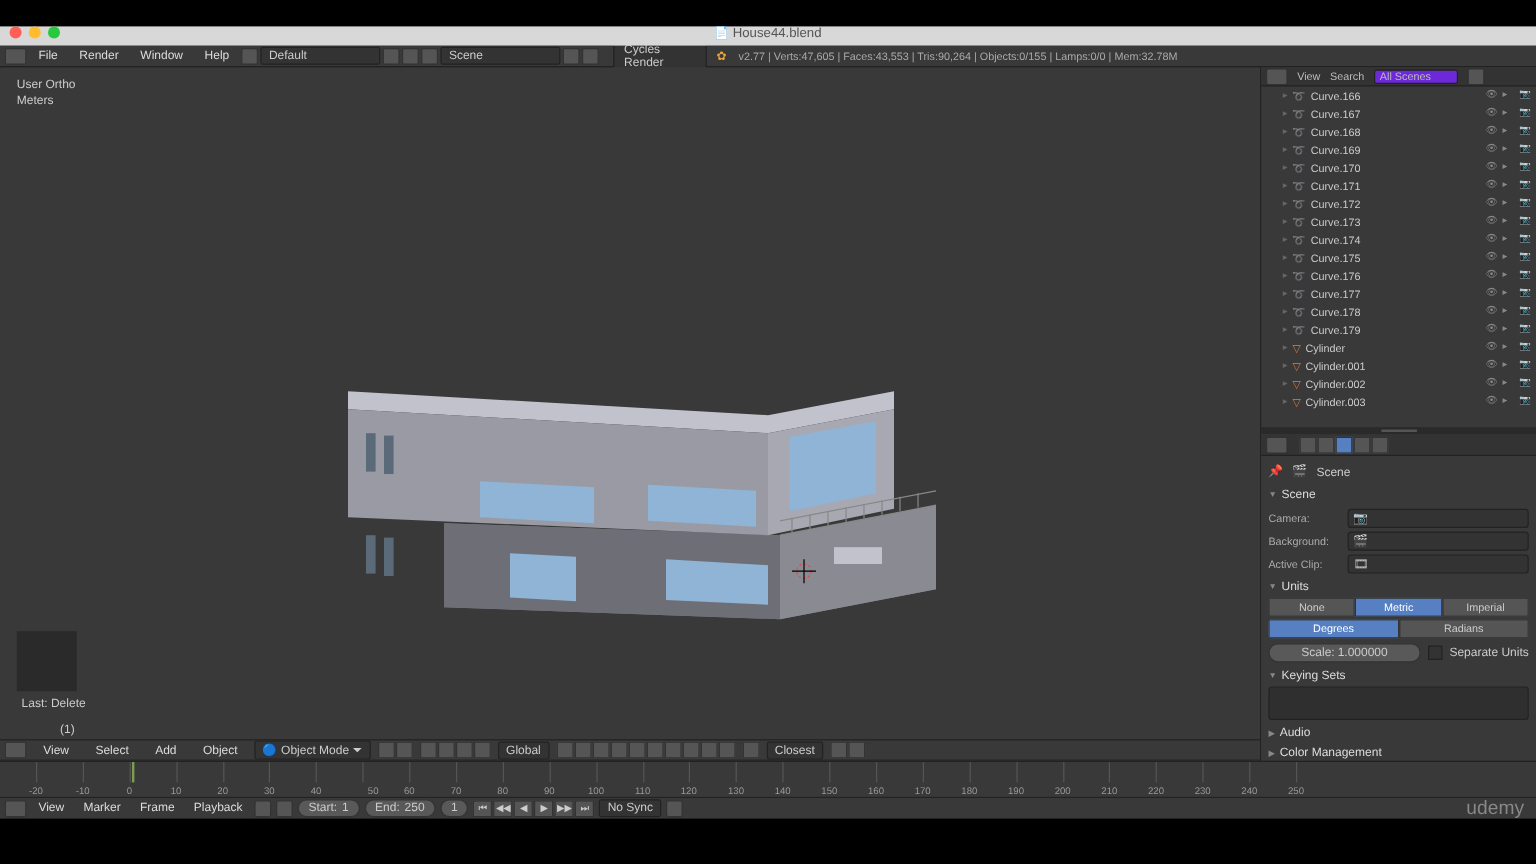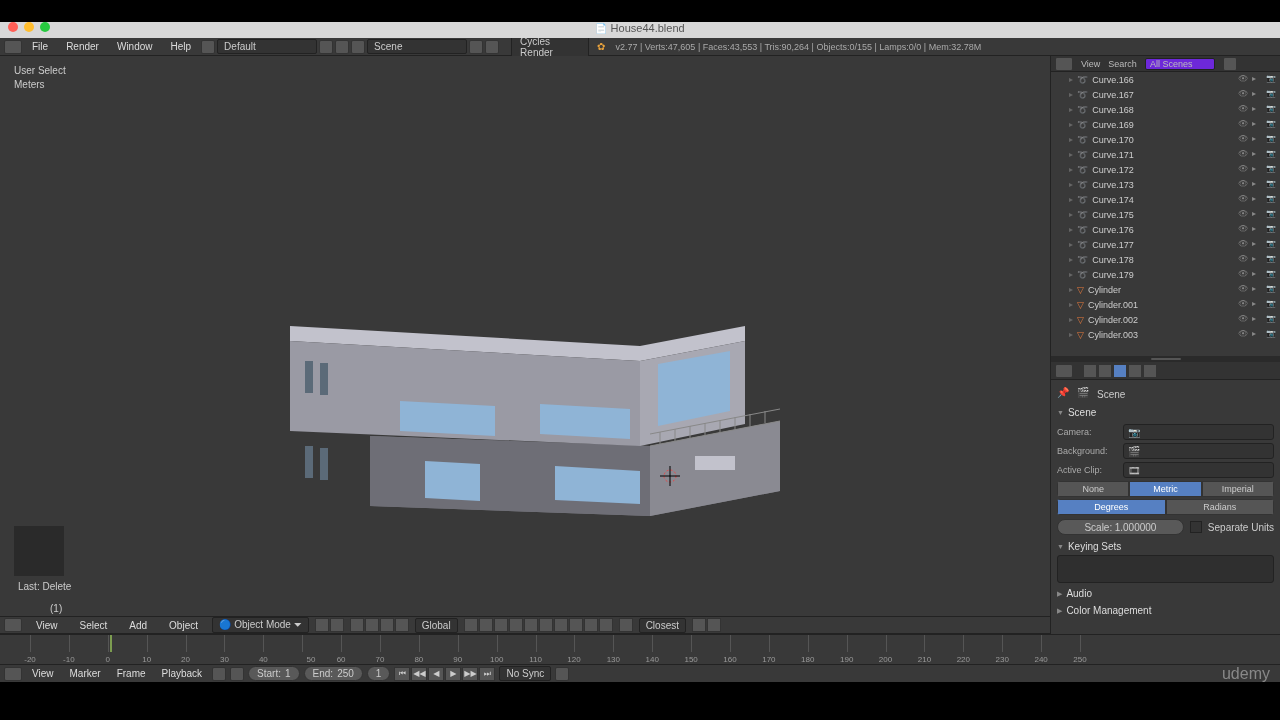--- a/index.html
+++ b/index.html
@@ -102,21 +102,21 @@
   <span style="width:8px"></span>
   <span class="render-engine">Cycles Render</span>
   <span style="width:4px"></span>
   <span style="color:#e8a23c">✿</span>
   <span class="stats">v2.77 | Verts:47,605 | Faces:43,553 | Tris:90,264 | Objects:0/155 | Lamps:0/0 | Mem:32.78M</span>
 </div>
 
 <div class="main">
   <div class="viewport">
     <div class="vp-info">
-      <div>User Select</div>
+      <div>User Ortho</div>
       <div>Meters</div>
     </div>
 
     <div class="house-render">
       <svg viewBox="0 0 520 220">
 
         <polygon points="100,120 380,130 510,105 510,175 380,200 100,190" fill="#7a7a82"></polygon>
         <polygon points="100,120 380,130 380,200 100,190" fill="#6e6e76"></polygon>
         <polygon points="380,130 510,105 510,175 380,200" fill="#8a8a92"></polygon>
 
@@ -422,20 +422,21 @@
           </div>
         <div class="prop-row">
             <label>Background:</label>
             <div class="prop-field">🎬</div>
           </div>
         <div class="prop-row">
             <label>Active Clip:</label>
             <div class="prop-field">🎞</div>
           </div>
 
+        <div class="panel-title">Units</div>
         <div class="btn-group">
           <button>None</button>
           <button class="sel">Metric</button>
           <button>Imperial</button>
         </div>
         <div style="height:2px"></div>
         <div class="btn-group">
           <button class="sel">Degrees</button>
           <button>Radians</button>
         </div>

